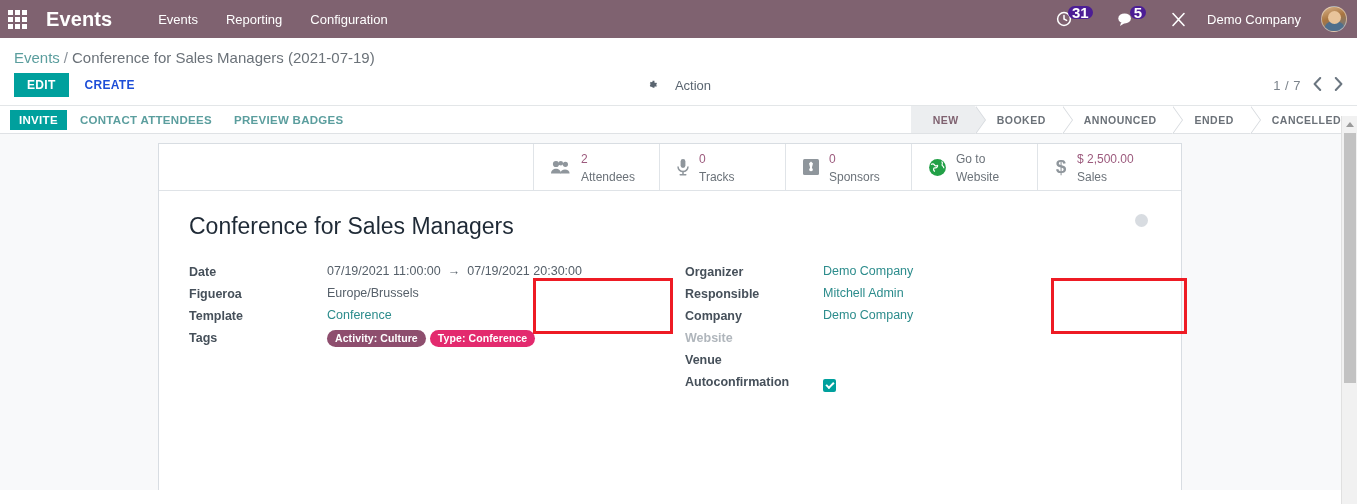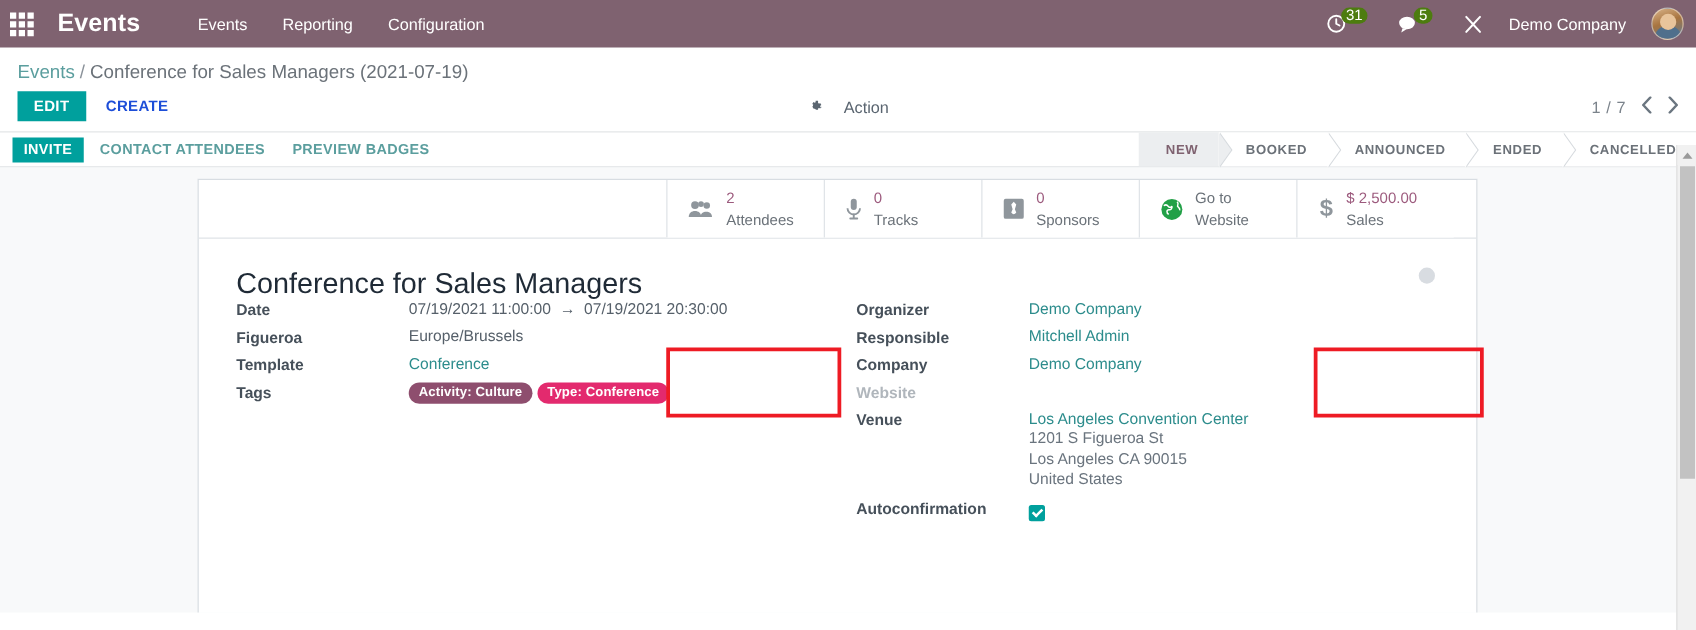--- a/index.html
+++ b/index.html
@@ -35,21 +35,21 @@
   .nav-menu a {
     color: #ffffff; font-size: 13px; text-decoration: none; cursor: pointer;
     padding: 4px 2px;
   }
   .nav-right {
     margin-left: auto; display: flex; align-items: center; gap: 20px;
     padding-right: 10px;
   }
   .nav-icon-wrap { position: relative; display: flex; align-items: center; cursor: pointer; }
   .badge {
-    background: #4d7c0f; color: #ffffff; font-size: 12px; font-weight: normal;
+    background: #4c1d95; color: #ffffff; font-size: 15px; font-weight: bold;
     border-radius: 9px; padding: 1px 4px; position: relative;
     top: -7px; left: -4px; line-height: 11px; min-width: 15px; text-align: center;
   }
   .company-name { font-size: 13px; color: #ffffff; cursor: pointer; }
   .avatar {
     width: 26px; height: 26px; border-radius: 50%;
     background: linear-gradient(160deg,#d9b48a 0%,#a8743f 45%,#5d7a96 100%);
     border: 1px solid rgba(255,255,255,.45);
     overflow: hidden; position: relative; cursor: pointer;
   }
@@ -155,21 +155,21 @@
   .smart-lbl { font-size: 12px; color: #6b7279; }
   .smart-val.money { font-size: 12px; color: #9c5a7d; }
 
   .redbox {
     position: absolute; border: 3px solid #ee1b24; pointer-events: none; z-index: 40;
   }
 
   
   .form-body { padding: 22px 0 0 30px; }
   .rec-title {
-    font-size: 23px; color: #1f2a36; font-weight: normal; 
+    font-size: 23px; color: #1f2a36; font-weight: normal; margin-bottom: 24px;
   }
   .kanban-dot {
     position: absolute; right: 33px; top: 70px;
     width: 13px; height: 13px; border-radius: 50%; background: #d8dce1;
     cursor: pointer;
   }
   .cols { display: flex; }
   .col { width: 508px; }
   .col.right { margin-left: 0; }
   .frow { display: flex; margin-bottom: 7px; align-items: flex-start; }
@@ -437,26 +437,20 @@
             <div class="fval link">Demo Company</div>
           </div>
 
           <div class="frow">
             <div class="flabel muted">Website</div>
             <div class="fval"></div>
           </div>
 
           <div class="frow">
             <div class="flabel">Venue</div>
-            <div class="fval">
-              <div class="fval link">Los Angeles Convention Center</div>
-              <div class="addr-line">1201 S Figueroa St</div>
-              <div class="addr-line">Los Angeles CA 90015</div>
-              <div class="addr-line">United States</div>
-            </div>
           </div>
 
 
           <div class="frow">
             <div class="flabel">Autoconfirmation</div>
             <div class="fval">
               <span class="cbox"></span>
             </div>
           </div>
         </div>

